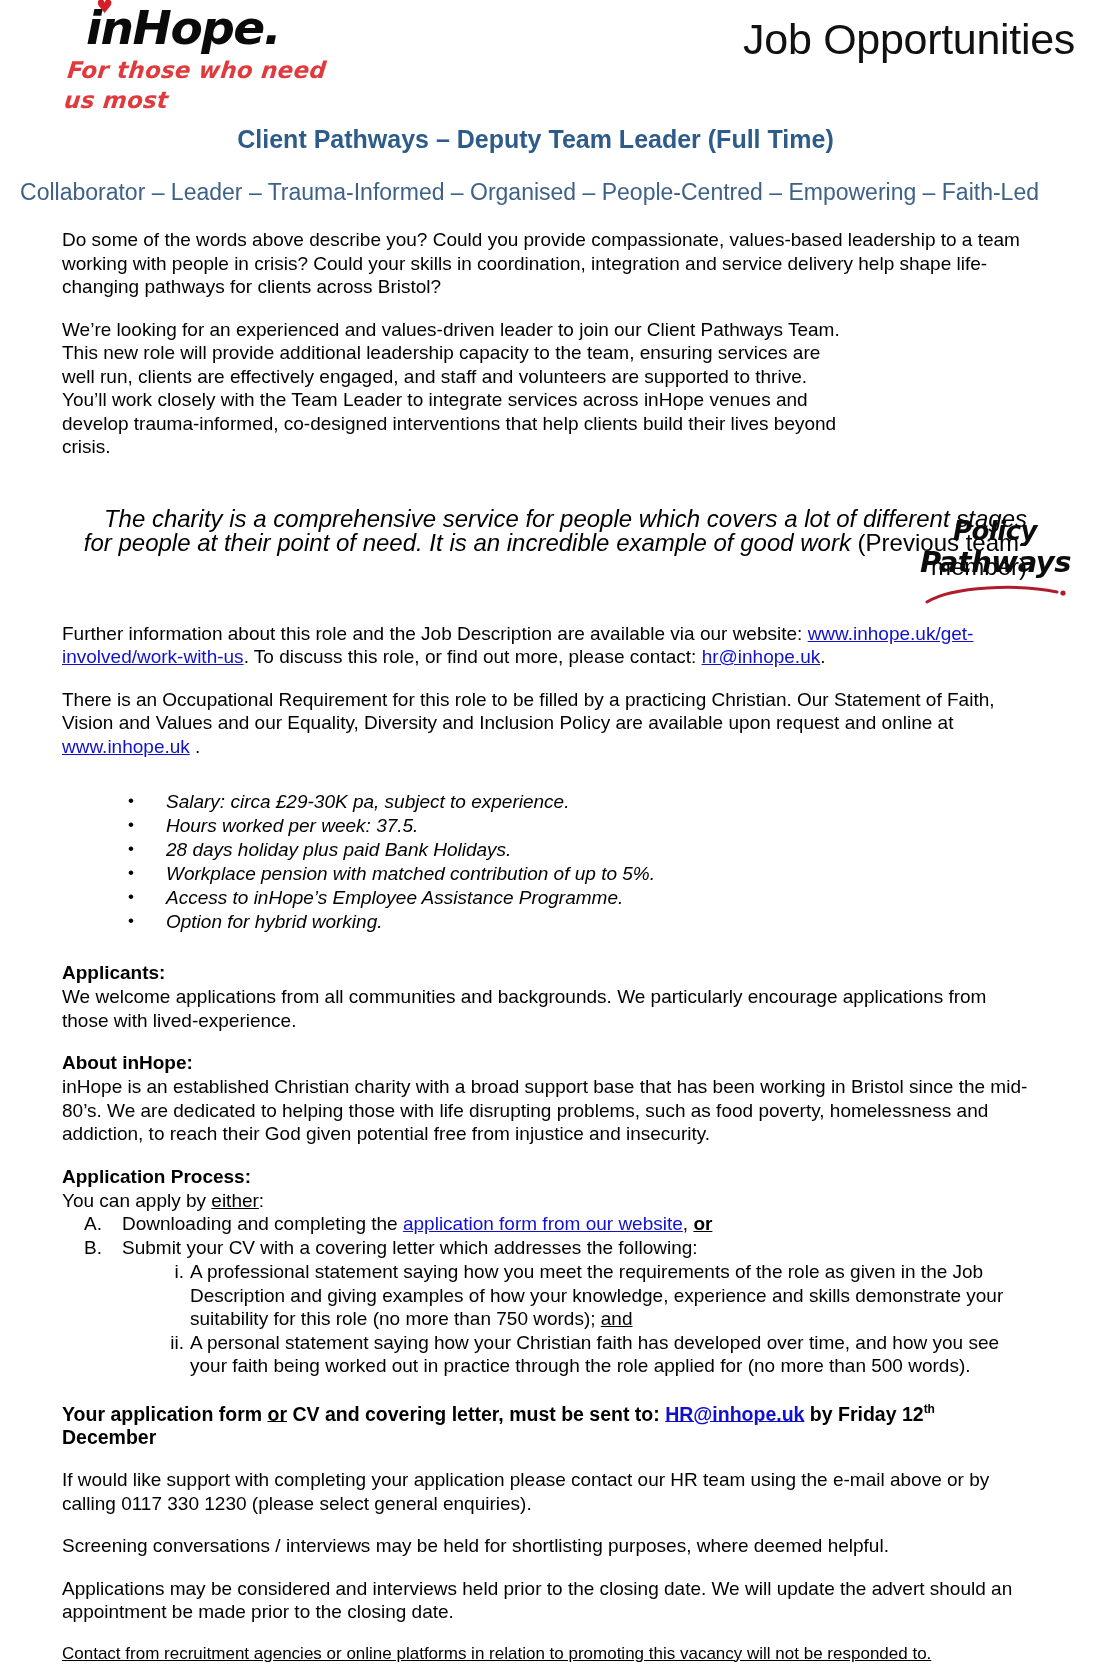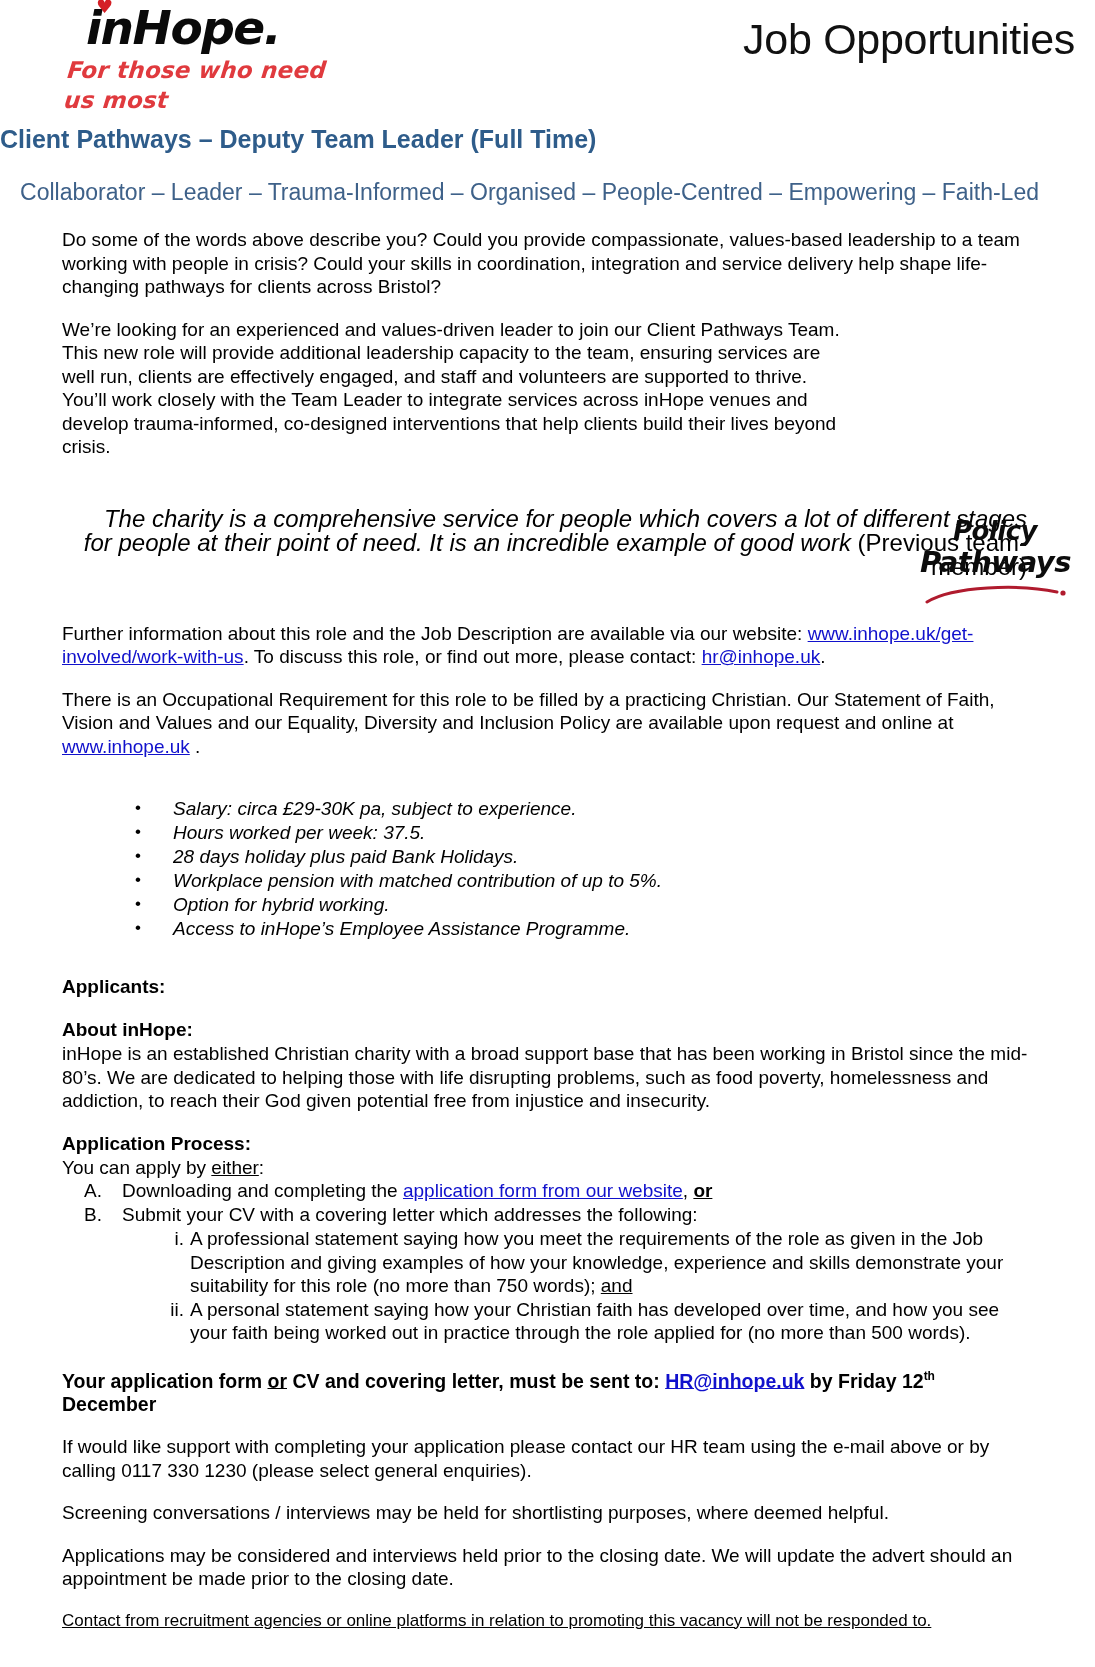--- a/index.html
+++ b/index.html
@@ -73,20 +73,21 @@
     font-family: "Liberation Sans", sans-serif;
     font-size: 43px;
     line-height: 50px;
     color: #111111;
     font-weight: normal;
     letter-spacing: -0.3px;
   }
 
   
   .role-title {
+    text-align: center;
     font-size: 25px;
     line-height: 30px;
     font-weight: bold;
     color: #2e5c8a;
     margin: 16px 0 0 0;
     padding-right: 24px;
   }
   .keywords {
     text-align: center;
     font-size: 23px;
@@ -152,21 +153,21 @@
   .quote {
     text-align: right;
     font-size: 24px;
     line-height: 24px;
     padding: 0 6px 0 10px;
   }
   .quote i { font-style: italic; }
 
   
   ul.perks {
-    margin: 15px;
+    margin: 8px;
     padding: 0 0 0 58px;
     list-style: none;
   }
   ul.perks li {
     font-size: 19px;
     line-height: 24px;
     font-style: italic;
     position: relative;
     padding-left: 38px;
   }
@@ -278,26 +279,27 @@
 
     <div class="gap-md"></div>
     <p class="para"><span>There is an Occupational Requirement for this role to be filled by a practicing Christian. Our Statement of Faith, Vision and Values and our Equality, Diversity and Inclusion Policy are available upon request and online at </span><a class="link" href="#">www.inhope.uk</a><span> .</span></p>
 
     <div class="gap-lg"></div>
     <ul class="perks">
       <li>Salary: circa £29-30K pa, subject to experience.</li>
       <li>Hours worked per week: 37.5.</li>
       <li>28 days holiday plus paid Bank Holidays.</li>
       <li>Workplace pension with matched contribution of up to 5%.</li>
+      <li>Access to inHope’s Employee Assistance Programme.</li>
       <li>Option for hybrid working.</li>
-      <li>Access to inHope’s Employee Assistance Programme.</li>
     </ul>
 
     <div class="gap-md"></div>
     <p class="sec-head">Applicants:</p>
+    <p class="para">We welcome applications from all communities and backgrounds. We particularly encourage applications from those with lived-experience.</p>
 
     <div class="gap-md"></div>
     <p class="sec-head">About inHope:</p>
     <p class="para">inHope is an established Christian charity with a broad support base that has been working in Bristol since the mid-80’s. We are dedicated to helping those with life disrupting problems, such as food poverty, homelessness and addiction, to reach their God given potential free from injustice and insecurity.</p>
 
     <div class="gap-md"></div>
     <p class="sec-head">Application Process:</p>
     <p class="para"><span>You can apply by </span><span class="u">either</span><span>:</span></p>
 
     <ul class="alpha-list">

